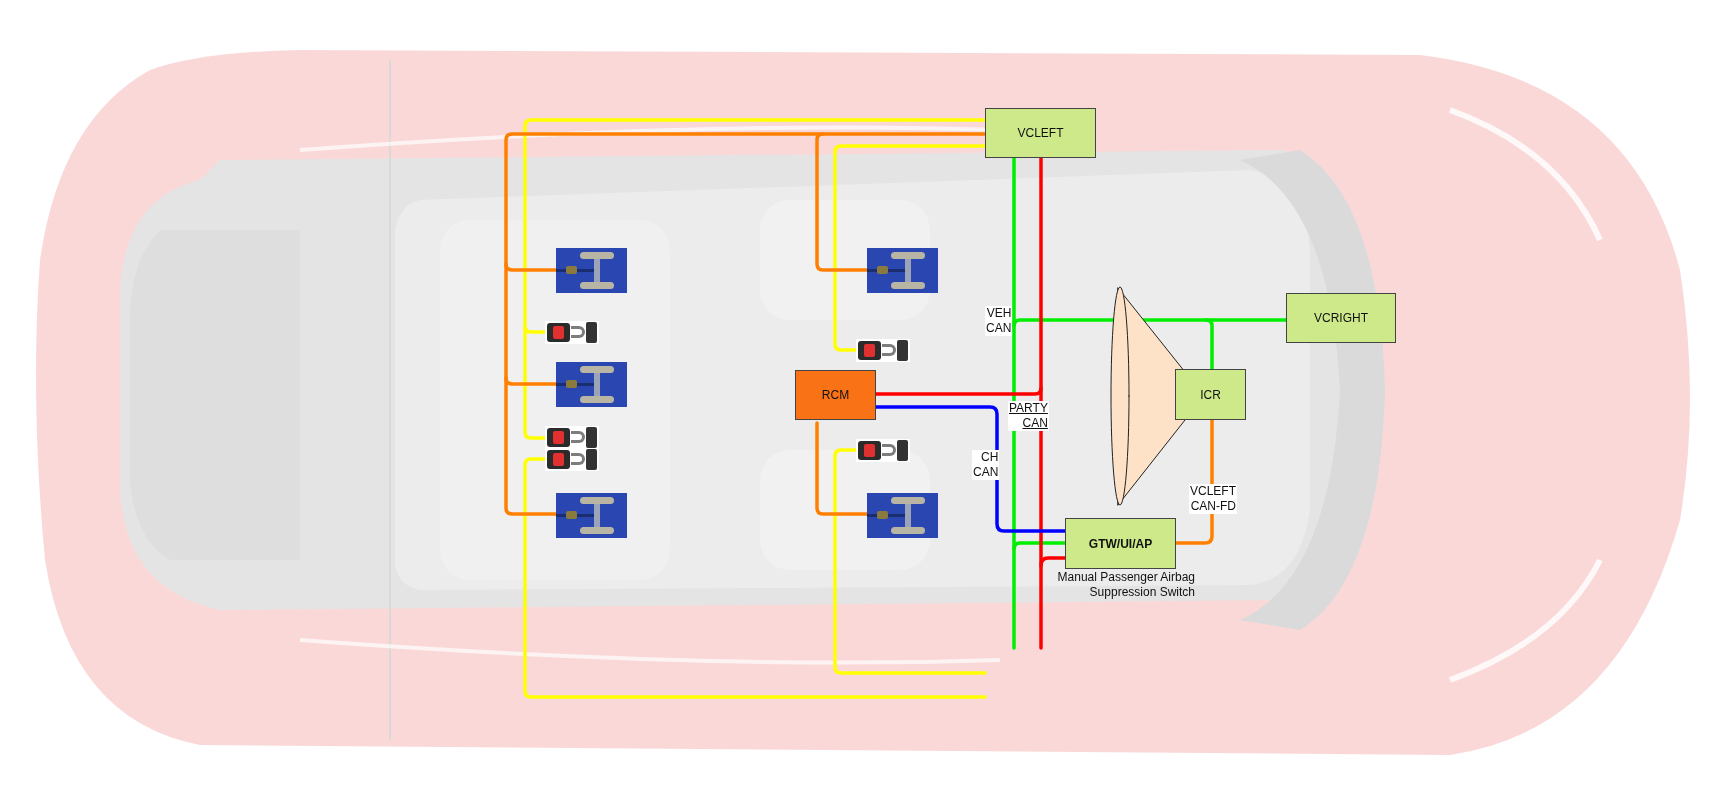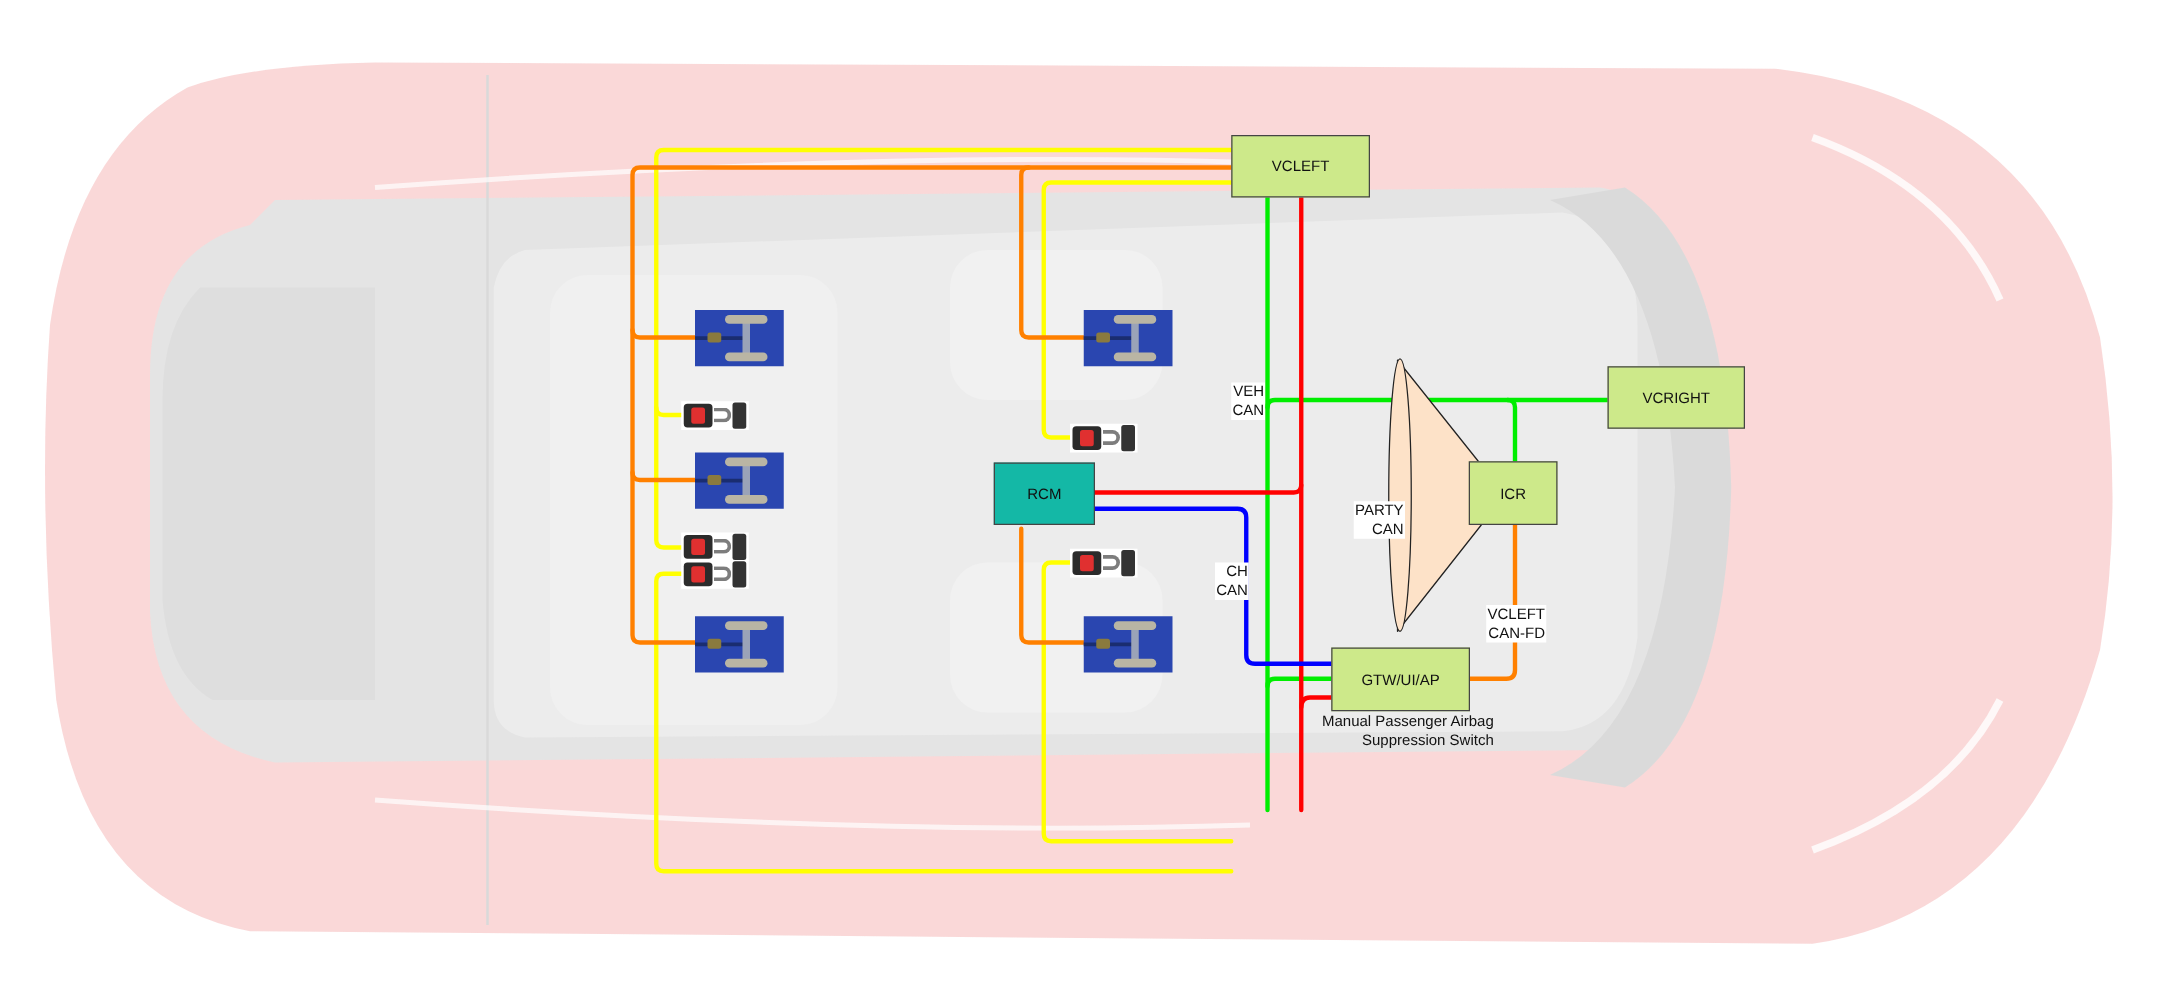--- a/index.html
+++ b/index.html
@@ -1,21 +1,21 @@
 <!DOCTYPE html>
 <html><head>
 <meta charset="utf-8">
 <style>
   html, body { margin: 0; padding: 0; background: #ffffff; }
   body { width: 1736px; height: 792px; position: relative; overflow: hidden; font-family: "Liberation Sans", sans-serif; }
   #stage { position: absolute; left: 0; top: 0; width: 1412px; height: 792px; border-radius: 25px; }
   svg { position: absolute; left: 0; top: 0; }
   .node { position: absolute; box-sizing: border-box; border: 1.3px solid #444; display: flex; align-items: center; justify-content: center; font-size: 12px; color: #111; }
   .node.green { background: #cde98a; }
-  .node.blue { background: #14b8a6; }
+  .node.blue { background: #f97316; }
   .label { position: absolute; background: #ffffff; font-size: 12px; line-height: 15px; color: #111; text-align: right; padding: 0 1px; white-space: pre-line; }
   .caption { position: absolute; font-size: 12px; line-height: 15px; color: #111; text-align: center; white-space: pre-line; }
   .sensor { position: absolute; width: 71px; height: 45px; background: #2a46b0; box-sizing: border-box; }
   .sensor .stem { position: absolute; left: 38px; top: 6px; width: 6px; height: 33px; background: #9aa3b8; }
   .sensor .bar { position: absolute; left: 24px; width: 34px; height: 7px; border-radius: 4px; background: #b9b5a4; }
   .sensor .bar.t { top: 4px; } .sensor .bar.b { top: 34px; }
   .sensor .wire { position: absolute; left: 0; top: 21px; width: 40px; height: 3px; background: #1a2d70; }
   .sensor .plug { position: absolute; left: 10px; top: 18px; width: 11px; height: 8px; background: #8a7a3e; border-radius: 2px; }
   .buckle { position: absolute; width: 54px; height: 23px; background: #ffffff; }
   .buckle .body { position: absolute; left: 2px; top: 2px; width: 23px; height: 19px; background: #2b2b2b; border-radius: 3px; }
@@ -153,30 +153,30 @@
 
   <div class="node green" style="left:985px;top:108px;width:111px;height:50px;">
       <span>VCLEFT</span>
     </div>
   <div class="node green" style="left:1286px;top:293px;width:110px;height:50px;">
       <span>VCRIGHT</span>
     </div>
   <div class="node green" style="left:1175px;top:369px;width:71px;height:51px;">
       <span>ICR</span>
     </div>
-  <div class="node green" style="left:1065px;top:518px;width:111px;height:51px;">
+  <div class="node green" style="left:1065px;top:518px;width:111px;height:51px;font-weight:bold;">
       <span>GTW/UI/AP</span>
     </div>
   <div class="node blue" style="left:795px;top:370px;width:81px;height:50px;">
       <span>RCM</span>
     </div>
 
   <div class="label" style="left:985px;top:306px;">VEH
 CAN</div>
-  <div class="label" style="left:1083px;top:401px;">PARTY
+  <div class="label" style="left:1008px;top:401px;text-decoration:underline;">PARTY
 CAN</div>
   <div class="label" style="left:972px;top:450px;">CH
 CAN</div>
   <div class="label" style="left:1189px;top:484px;">VCLEFT
 CAN-FD</div>
 
   <div class="caption" style="left:1045px;top:570px;width:150px;text-align:right;">Manual Passenger Airbag
 Suppression Switch</div>
 
 </div>

